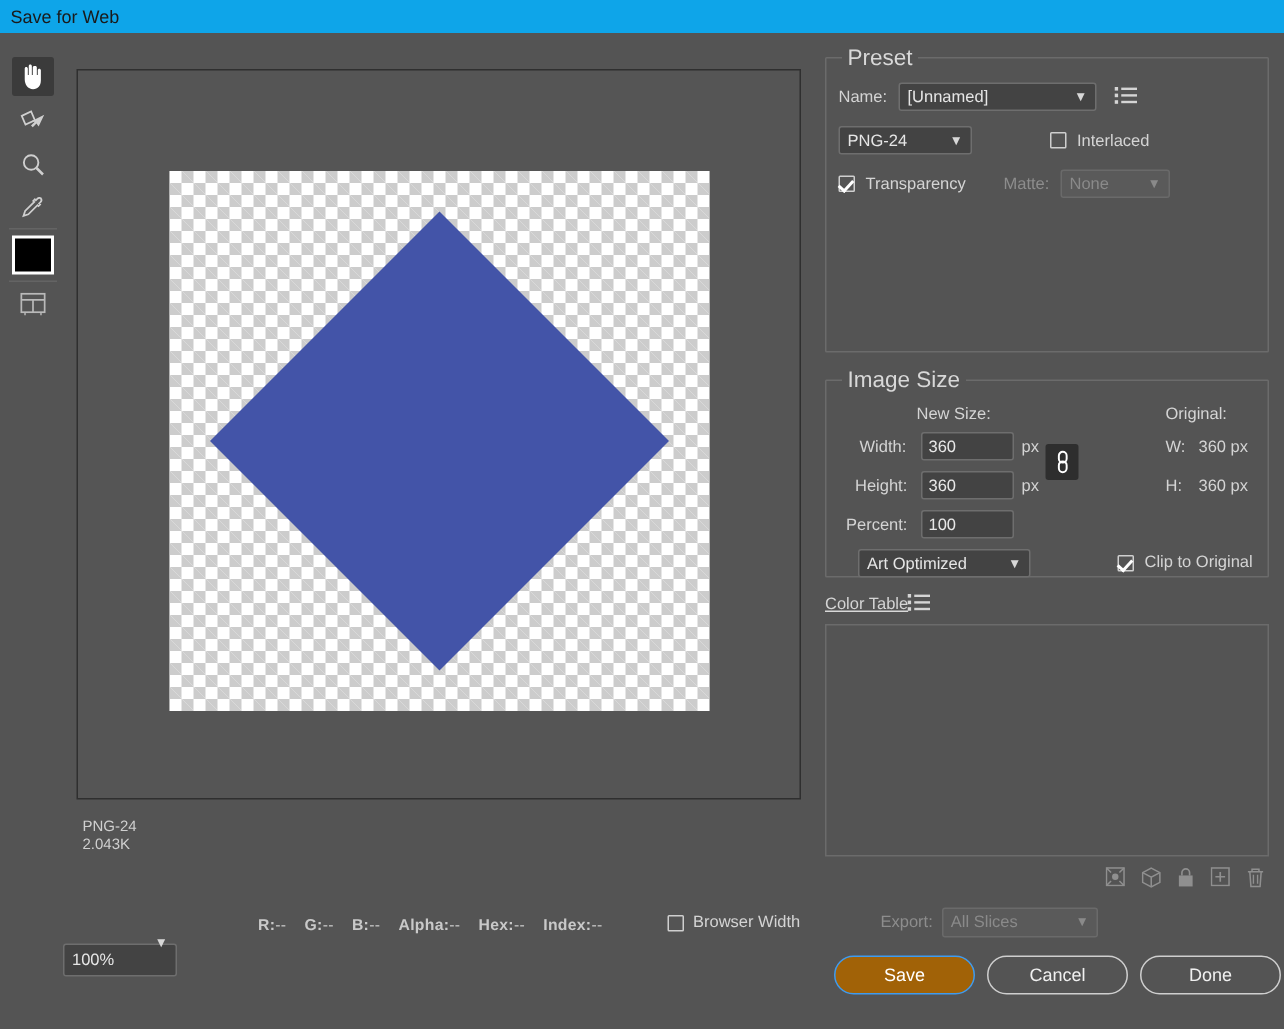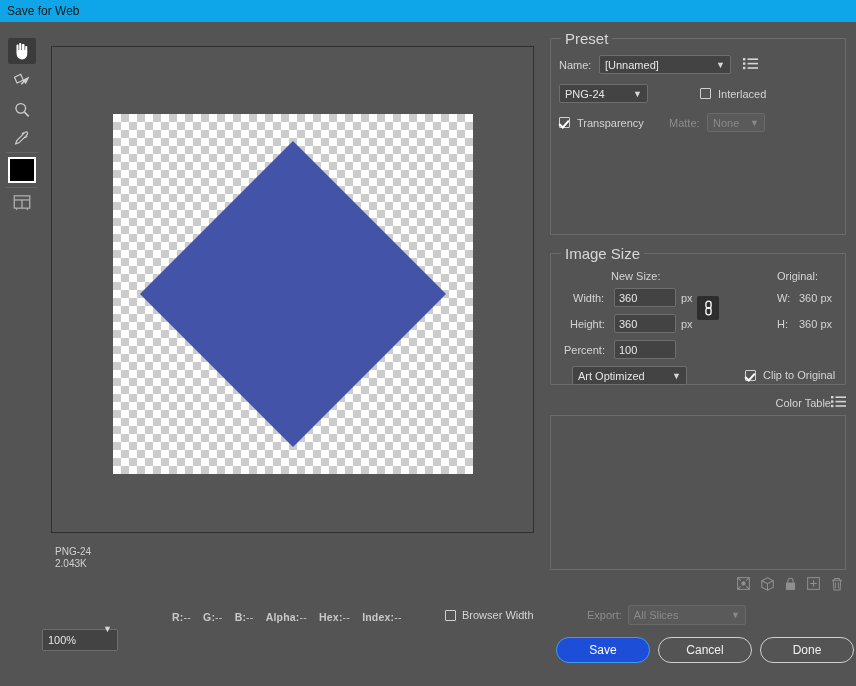--- a/index.html
+++ b/index.html
@@ -147,21 +147,21 @@
   .colorinfo span { margin-right: 9px; }
   .bdither { position: absolute; left: 445px; top: 9px; display: flex; align-items: center; gap: 6px; }
   .exportwrap { position: absolute; left: 587px; top: 5px; display: flex; align-items: center; gap: 6px; }
 
   .btn {
     border-radius: 13px; height: 26px; padding: 0 16px;
     font-size: 12px; display: flex; align-items: center; justify-content: center;
     border: 1px solid #cfcfcf; background: #545454; color: #f0f0f0;
     font-family: "Liberation Sans", sans-serif;
   }
-  .btn.primary { background: #1d4ed8; border-color: #3f9bf0; color: #ffffff; }
+  .btn.primary { background: #a16207; border-color: #3f9bf0; color: #ffffff; }
   .btnrow { position: absolute; top: 37px; }
 </style>
 </head>
 <body>
 
 <div id="app">
 
   <div class="titlebar">
     <span>Save for Web</span>
   </div>
@@ -256,21 +256,21 @@
         </span>
       </div>
 
       <div class="row" style="margin-top:10px;">
         <span style="display:flex; align-items:center; gap:7px; width:110px;">
           <span class="cb checked"></span>
           <span class="lbl">Transparency</span>
         </span>
         <span class="lbl dim" style="width:38px;">Matte:</span>
         <span class="selwrap dim">
-          <span class="fakesel dim" style="width:58px; display:inline-flex; align-items:center;">None</span>
+          <span class="fakesel dim" style="width:73px; display:inline-flex; align-items:center;">None</span>
           <span class="arrow">▼</span>
         </span>
       </div>
     </fieldset>
 
     <fieldset class="group" style="height:140px;">
       <legend>Image Size</legend>
 
       <div class="is-grid">
         <span class="is-abs lbl" style="left:52px; top:2px;">New Size:</span>
@@ -308,21 +308,21 @@
         </span>
 
         <span class="is-abs" style="left:186px; top:101px; display:flex; align-items:center; gap:7px;">
           <span class="cb checked"></span>
           <span class="lbl">Clip to Original</span>
         </span>
       </div>
     </fieldset>
 
     <div style="position:relative;">
-      <div style="display:flex; align-items:center; justify-content:flex-end; margin-bottom:5px;">
+      <div style="display:flex; align-items:center; justify-content:flex-start; margin-bottom:5px;text-decoration:underline;">
         <span class="lbl">Color Table</span>
         <span>
           <svg width="15" height="13" viewBox="0 0 15 13">
             <rect x="0" y="1" width="2.4" height="2.4" fill="#d5d5d5"></rect>
             <rect x="4.5" y="1.4" width="10.5" height="1.6" fill="#d5d5d5"></rect>
             <rect x="0" y="5.4" width="2.4" height="2.4" fill="#d5d5d5"></rect>
             <rect x="4.5" y="5.8" width="10.5" height="1.6" fill="#d5d5d5"></rect>
             <rect x="0" y="9.8" width="2.4" height="2.4" fill="#d5d5d5"></rect>
             <rect x="4.5" y="10.2" width="10.5" height="1.6" fill="#d5d5d5"></rect>
           </svg>
@@ -383,21 +383,21 @@
     </div>
 
     <div class="bdither">
       <span class="cb"></span>
       <span class="lbl">Browser Width</span>
     </div>
 
     <div class="exportwrap">
       <span class="lbl dim">Export:</span>
       <span class="selwrap dim">
-        <span class="fakesel dim" style="width:118px; display:inline-flex; align-items:center; height:20px;">All Slices</span>
+        <span class="fakesel dim" style="width:104px; display:inline-flex; align-items:center; height:20px;">All Slices</span>
         <span class="arrow">▼</span>
       </span>
     </div>
 
 
     <div class="btnrow" style="left:556px; display:flex; align-items:center; gap:8px;">
       <div class="btn primary" style="width:94px;">Save</div>
       <div class="btn" style="width:94px;">Cancel</div>
       <div class="btn" style="width:94px;">Done</div>
     </div>

